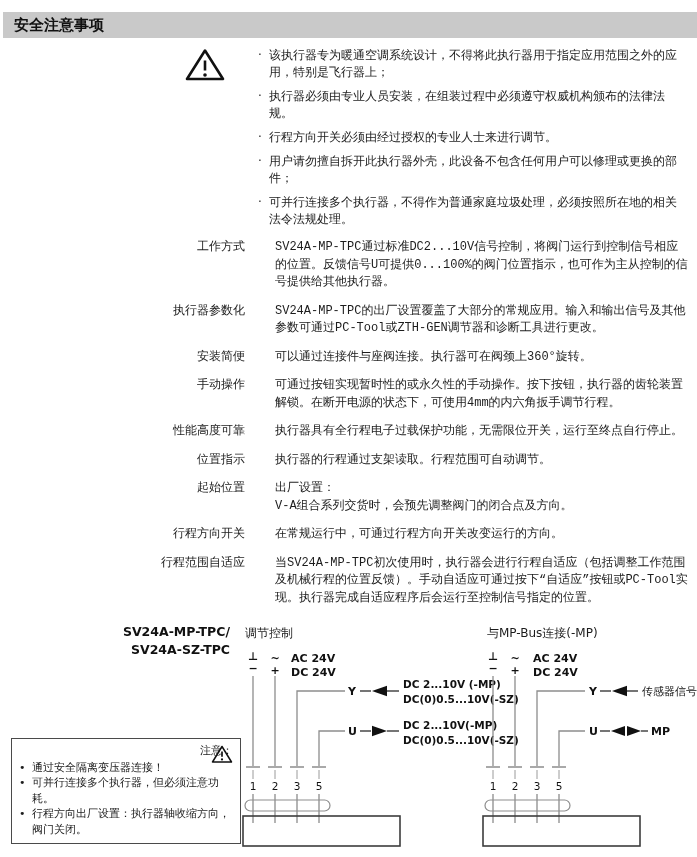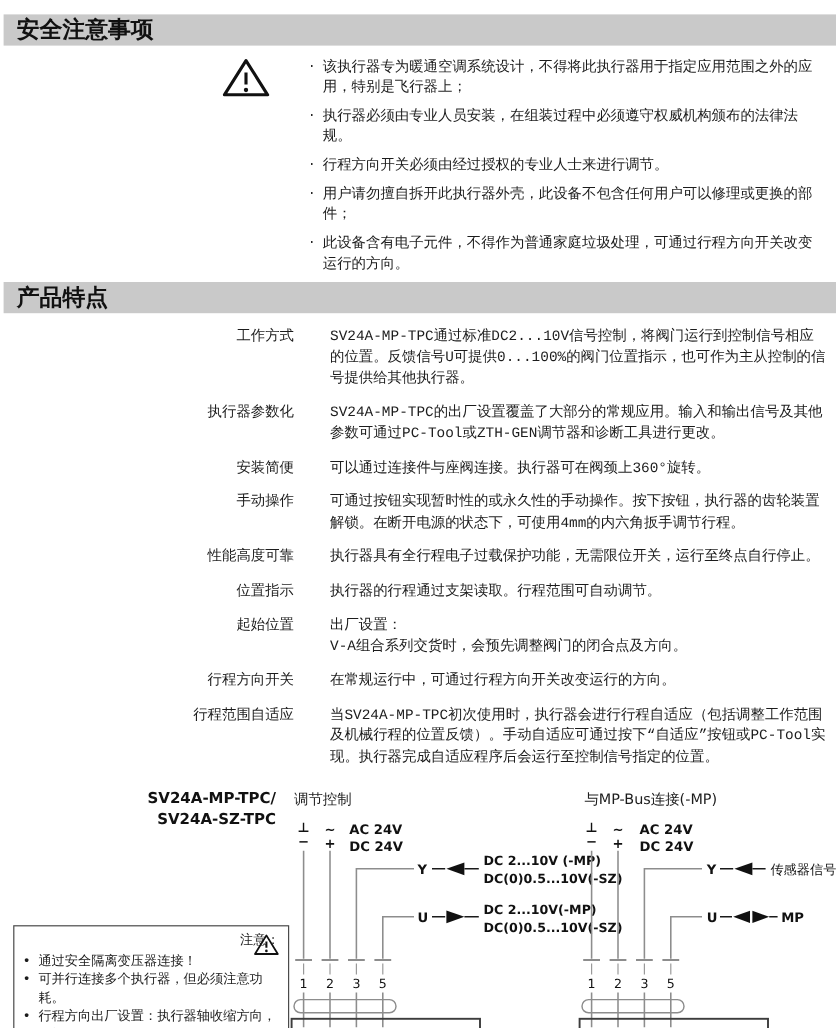--- a/index.html
+++ b/index.html
@@ -1,20 +1,20 @@
 <!DOCTYPE html>
 <html><head>
 <meta charset="utf-8">
 <style>
   html,body { margin:0; padding:0; background:#ffffff; }
   .page { position:relative; width:697px; height:857px; overflow:hidden;
           font-family:"DejaVu Sans",sans-serif; color:#1c1c1c; background:#fff; }
 
   .band { margin-left:3px; height:26px; background:#c9c9c9; display:flex; align-items:center;
-          padding-left:11px; font-size:19px; font-weight:bold; color:#111; }
+          padding-left:11px; font-size:15px; font-weight:bold; color:#111; }
   .band1 { margin-top:12px; }
   .band3 { margin-top:5px; }
 
   .safety-body { position:relative; margin:9px 14px 0 258px; min-height:146px; }
   .warn-big { position:absolute; left:-73px; top:1px; }
   .bullet { margin:0 0 7px; padding-left:11px; text-indent:-11px; font-size:12px; line-height:17px; }
   .bullet::before { content:"·"; display:inline-block; width:11px; text-indent:0; }
 
   .features { margin:11px 8px 4px 0; }
   .frow { display:flex; margin-bottom:11px; font-size:12px; line-height:17.5px;font-family:Liberation Mono, monospace; }
@@ -63,26 +63,23 @@
   <div class="safety-body">
     <svg class="warn-big" width="40" height="34" viewBox="0 0 40 34">
       <polygon class="wt" points="20,2.5 38,31 2,31"></polygon>
       <line x1="20" y1="12.5" x2="20" y2="22.5" stroke="#111" stroke-width="2.6"></line>
       <circle cx="20" cy="27" r="1.8" fill="#111"></circle>
     </svg>
     <p class="bullet">该执行器专为暖通空调系统设计，不得将此执行器用于指定应用范围之外的应用，特别是飞行器上；</p>
     <p class="bullet">执行器必须由专业人员安装，在组装过程中必须遵守权威机构颁布的法律法规。</p>
     <p class="bullet">行程方向开关必须由经过授权的专业人士来进行调节。</p>
     <p class="bullet">用户请勿擅自拆开此执行器外壳，此设备不包含任何用户可以修理或更换的部件；</p>
-    <p class="bullet">此设备含有电子元件，不得作为普通家庭垃圾处理，可通过行程方向开关改变运行的方向。</p>
-  </div>
-
-  <div class="band">
-    <span>产品特点</span>
-  </div>
+    <p class="bullet">可并行连接多个执行器，不得作为普通家庭垃圾处理，必须按照所在地的相关法令法规处理。</p>
+  </div>
+
   <div class="features">
     <div class="frow">
       <div class="flabel">工作方式</div>
       <div class="fdesc">SV24A-MP-TPC通过标准DC2...10V信号控制，将阀门运行到控制信号相应的位置。反馈信号U可提供0...100%的阀门位置指示，也可作为主从控制的信号提供给其他执行器。</div>
     </div>
     <div class="frow">
       <div class="flabel">执行器参数化</div>
       <div class="fdesc">SV24A-MP-TPC的出厂设置覆盖了大部分的常规应用。输入和输出信号及其他参数可通过PC-Tool或ZTH-GEN调节器和诊断工具进行更改。</div>
     </div>
     <div class="frow">

